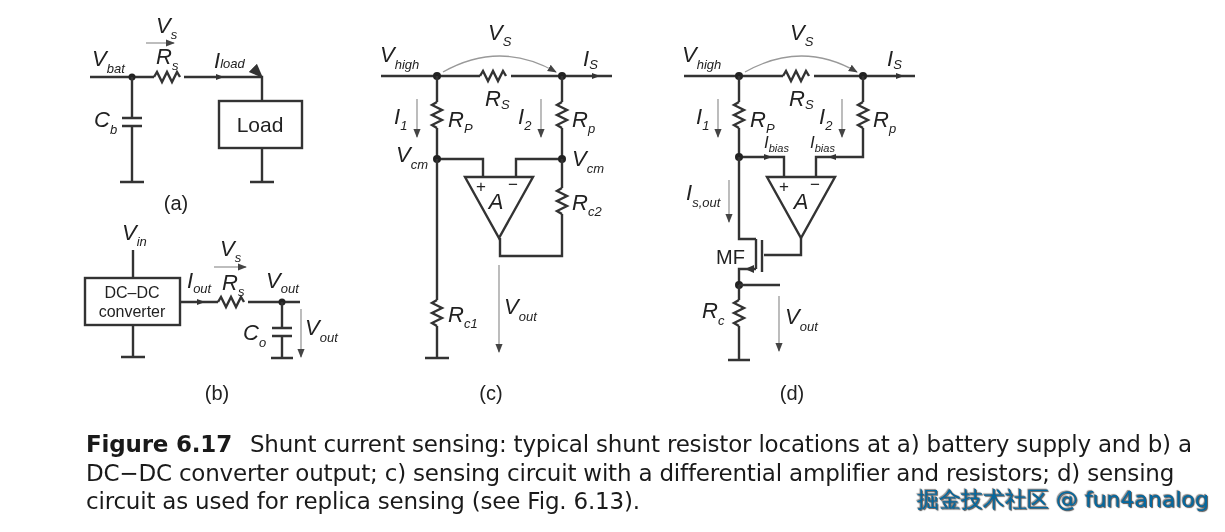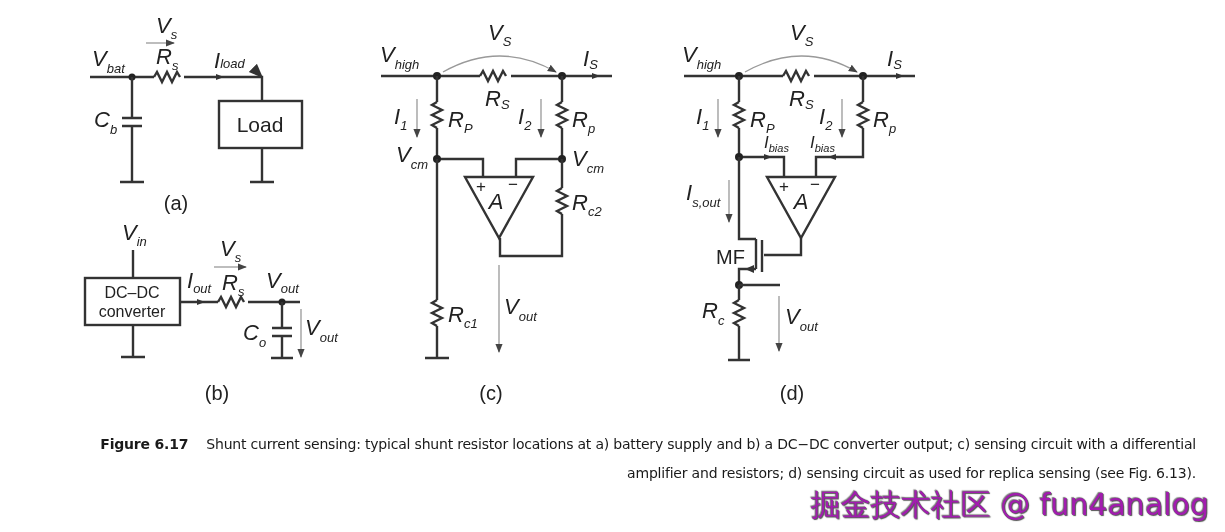--- a/index.html
+++ b/index.html
@@ -8,27 +8,27 @@
   svg text { font-family: "Liberation Sans", sans-serif; fill: #222; }
   .it { font-style: italic; }
   .sub { font-size: 13px; font-style: italic; }
   .big { font-size: 22px; }
   .panel-label { font-size: 20px; font-style: normal; }
   .wire { stroke: #333; stroke-width: 2.4; fill: none; }
   .grey { stroke: #999; stroke-width: 1.3; fill: none; }
   .dot { fill: #222; }
   #caption {
     position: absolute; left: 86px; top: 430px; width: 1110px;
-    font-family: "DejaVu Sans", sans-serif; font-size: 14px; line-height: 28.5px;
-    color: #1a1a1a; letter-spacing: -0.2px; text-align: right;
+    font-family: "DejaVu Sans", sans-serif; font-size: 23px; line-height: 28.5px;
+    color: #1a1a1a; letter-spacing: -0.2px;
   }
   #caption .figno { font-weight: bold; margin-right: 18px; }
   #watermark {
     position: absolute; right: 16px; top: 485px;
-    font-family: "DejaVu Sans", sans-serif; font-size: 30px; color: #a21caf;
+    font-family: "DejaVu Sans", sans-serif; font-size: 22px; color: #0369a1;
     text-shadow: 0 0 1px #555, 1px 1px 1px #555, -1px -1px 1px #888;
   }
 </style>
 </head>
 <body>
 
 <div id="figure">
 <svg width="1225" height="420" viewBox="0 0 1225 420" xmlns="http://www.w3.org/2000/svg">
   <defs>
     <marker id="ah" viewBox="0 0 10 10" refX="9" refY="5" markerWidth="7" markerHeight="7" orient="auto-start-reverse">

